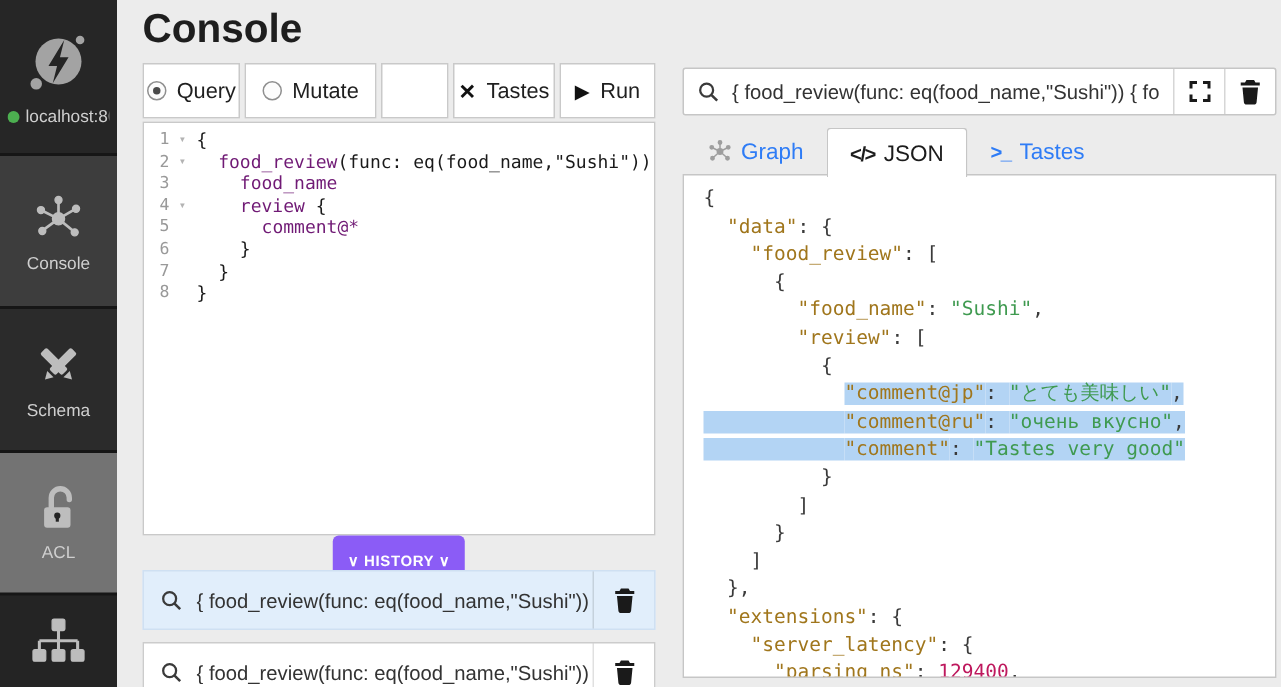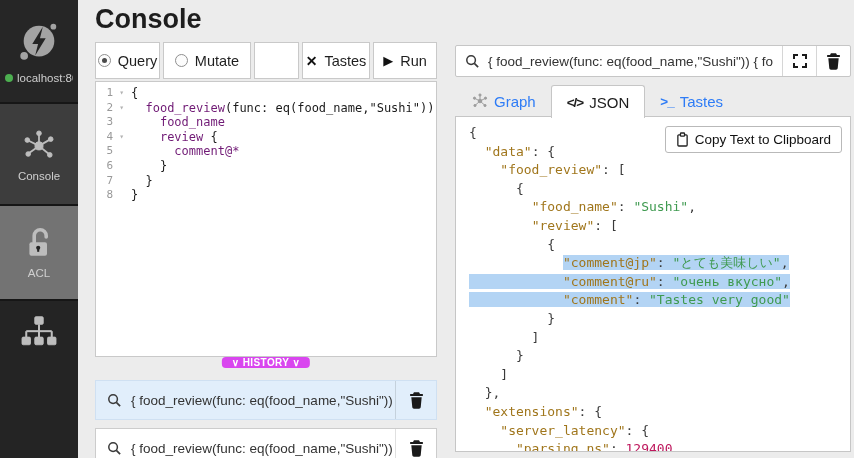--- a/index.html
+++ b/index.html
@@ -34,21 +34,21 @@
   .glyph-run { font-size:13px; color:#111; }
 
   .editor { position:absolute; top:39px; left:0; width:342px; height:276px; background:#fff; border:1px solid #c9c9c9; display:flex; font-family:"DejaVu Sans Mono", monospace; font-size:12px; line-height:14.6px; overflow:hidden; }
   .gutter { width:30px; padding-top:4px; flex:none; }
   .gl { position:relative; text-align:right; padding-right:13px; color:#999; font-size:11px; height:14.6px; }
   .gl .fold { position:absolute; right:2px; top:0; font-size:8px; color:#b3b3b3; }
   .code { padding:4px 0 0 5px; white-space:pre; color:#1a1a1a; }
   .tk-kw { color:#701a75; }
   .tk-p { color:#1a1a1a; }
 
-  .history-pill { position:absolute; top:315px; left:50%; transform:translateX(-50%); background:#d946ef; color:#fff; font-size:10px; font-weight:700; letter-spacing:.4px; padding:0 10px; border-radius:4px; cursor:pointer; white-space:nowrap; }
+  .history-pill { position:absolute; top:315px; left:50%; transform:translateX(-50%); background:#8b5cf6; color:#fff; font-size:10px; font-weight:700; letter-spacing:.4px; padding:11px 10px; border-radius:4px; cursor:pointer; white-space:nowrap; }
   .hist-item { position:absolute; left:0; width:342px; height:40px; background:#fff; border:1px solid #ccc; display:flex; align-items:center; cursor:pointer; }
   .hist-item.sel { background:#e1eefb; border-color:#cfe0f2; }
   .hist-1 { top:338px; } .hist-2 { top:386px; }
   .hist-text { flex:1; font-size:13.5px; color:#333; white-space:nowrap; overflow:hidden; min-width:0; }
   .hist-trash { width:41px; height:100%; display:flex; align-items:center; justify-content:center; border:none; background:transparent; border-left:1px solid rgba(0,0,0,0.12); cursor:pointer; flex:none; }
   .mag { margin:0 9px 0 11px; flex:none; }
 
   
   .right-col { position:absolute; left:455px; top:45px; width:396px; height:413px; }
   .searchbar { height:32px; background:#fff; border:1px solid #c6c6c6; border-radius:2px; display:flex; align-items:stretch; }
@@ -97,20 +97,33 @@
       <line x1="20" y1="21" x2="31" y2="30" stroke-width="2"></line>
         <circle cx="32" cy="31" r="2.6"></circle>
       <line x1="20" y1="21" x2="9" y2="29" stroke-width="2"></line>
         <circle cx="8" cy="30" r="2.6"></circle>
       <line x1="20" y1="21" x2="8" y2="15" stroke-width="2"></line>
         <circle cx="7" cy="14.5" r="2.6"></circle>
     </svg>
     <span class="lbl">Console</span>
   </div>
 
+  <div class="sb-item sb-schema">
+    <svg width="34" height="34" viewBox="0 0 40 40" fill="#bdbdbd">
+      <g transform="rotate(45 20 20)">
+        <rect x="16.5" y="3" width="7" height="24" rx="1.5"></rect>
+        <polygon points="16.5,29 23.5,29 20,35"></polygon>
+      </g>
+      <g transform="rotate(-45 20 20)">
+        <rect x="16.5" y="3" width="7" height="24" rx="1.5"></rect>
+        <polygon points="16.5,29 23.5,29 20,35"></polygon>
+      </g>
+    </svg>
+    <span class="lbl">Schema</span>
+  </div>
 
   <div class="sb-item sb-acl">
     <svg width="32" height="34" viewBox="0 0 40 40">
       <path d="M14 19 v-8 a7.5 7.5 0 0 1 15 0 v1.5" fill="none" stroke="#bdbdbd" stroke-width="4.5" stroke-linecap="round"></path>
       <rect x="8" y="19" width="22" height="17" rx="2.5" fill="#bdbdbd"></rect>
       <circle cx="19" cy="26" r="2.6" fill="#242424"></circle>
       <rect x="17.7" y="26" width="2.6" height="5" fill="#242424"></rect>
     </svg>
     <span class="lbl">ACL</span>
   </div>
@@ -241,22 +254,15 @@
       <span class="tglyph">&lt;/&gt;</span>
       <span>JSON</span>
     </div>
     <div class="tab">
       <span class="tglyph">&gt;_</span>
       <span>Tastes</span>
     </div>
   </div>
 
   <div class="panel">
-    <button class="copy-btn">
-      <svg width="13" height="15" viewBox="0 0 14 16" fill="none" stroke="#222" stroke-width="1.4">
-        <rect x="2" y="3" width="10" height="12" rx="1"></rect>
-        <rect x="4.8" y="1" width="4.4" height="3.4" rx="0.8" fill="#fff"></rect>
-      </svg>
-      <span>Copy Text to Clipboard</span>
-    </button>
     <div class="json" id="json-view"><div class="cl"><span class="tk-p">{</span></div><div class="cl"><span class="tk-p">  </span><span class="tk-key">"data"</span><span class="tk-p">: {</span></div><div class="cl"><span class="tk-p">    </span><span class="tk-key">"food_review"</span><span class="tk-p">: [</span></div><div class="cl"><span class="tk-p">      {</span></div><div class="cl"><span class="tk-p">        </span><span class="tk-key">"food_name"</span><span class="tk-p">: </span><span class="tk-str">"Sushi"</span><span class="tk-p">,</span></div><div class="cl"><span class="tk-p">        </span><span class="tk-key">"review"</span><span class="tk-p">: [</span></div><div class="cl"><span class="tk-p">          {</span></div><div class="cl"><span class="tk-p">            </span><span class="tk-key sel-bg">"comment@jp"</span><span class="tk-p sel-bg">: </span><span class="tk-str sel-bg">"とても美味しい"</span><span class="tk-p sel-bg">,</span></div><div class="cl"><span class="tk-p sel-bg">            </span><span class="tk-key sel-bg">"comment@ru"</span><span class="tk-p sel-bg">: </span><span class="tk-str sel-bg">"очень вкусно"</span><span class="tk-p sel-bg">,</span></div><div class="cl"><span class="tk-p sel-bg">            </span><span class="tk-key sel-bg">"comment"</span><span class="tk-p sel-bg">: </span><span class="tk-str sel-bg">"Tastes very good"</span></div><div class="cl"><span class="tk-p">          }</span></div><div class="cl"><span class="tk-p">        ]</span></div><div class="cl"><span class="tk-p">      }</span></div><div class="cl"><span class="tk-p">    ]</span></div><div class="cl"><span class="tk-p">  },</span></div><div class="cl"><span class="tk-p">  </span><span class="tk-key">"extensions"</span><span class="tk-p">: {</span></div><div class="cl"><span class="tk-p">    </span><span class="tk-key">"server_latency"</span><span class="tk-p">: {</span></div><div class="cl"><span class="tk-p">      </span><span class="tk-key">"parsing_ns"</span><span class="tk-p">: </span><span class="tk-num">129400</span><span class="tk-p">,</span></div></div>
   </div>
 </section>
 
 </body></html>

